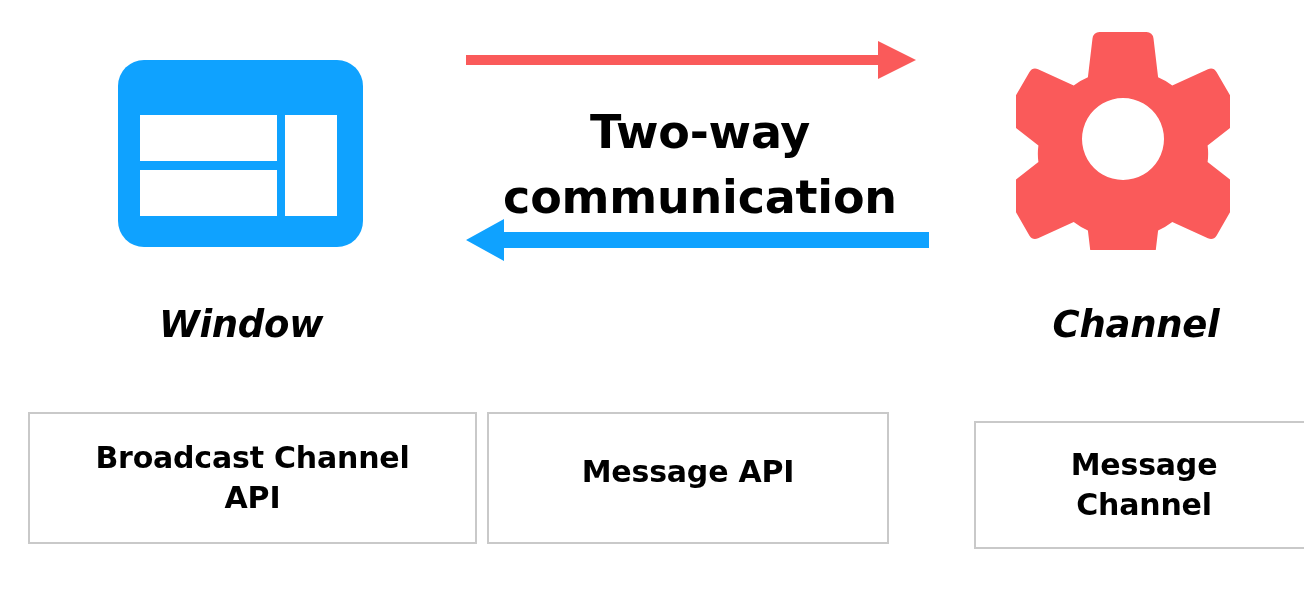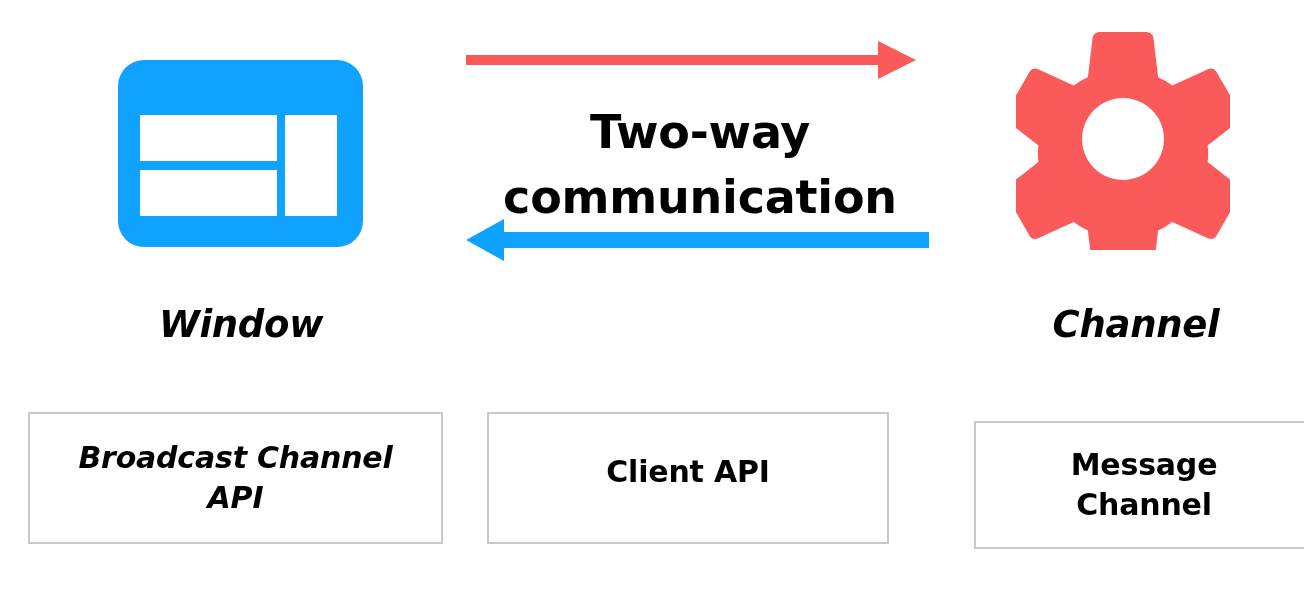--- a/index.html
+++ b/index.html
@@ -101,21 +101,21 @@
     align-items: center;
     justify-content: center;
     text-align: center;
     font-size: 30px;
     font-weight: bold;
     color: #000000;
     line-height: 1.32;
     letter-spacing: -0.2px;
     padding: 0 10px;
   }
-  .api-box-0 { left: 28px;  top: 412px; width: 415px; height: 132px; font-style: italic; }
+  .api-box-0 { left: 28px;  top: 412px; width: 449px; height: 132px; }
   .api-box-1 {
     left: 487px; top: 412px; width: 402px; height: 132px;
     align-items: flex-start;
     padding-top: 38px;
   }
   .api-box-2 { left: 974px; top: 421px; width: 340px; height: 128px; }
 
   .api-box-text { display: block; white-space: pre-line; }
 </style>
 </head>
@@ -165,21 +165,21 @@
   </div>
 
   <div class="node-label label-worker">Channel</div>
 
   <div class="api-box api-box-0">
     <span class="api-box-text">Broadcast Channel
 API</span>
   </div>
 
   <div class="api-box api-box-1">
-    <span class="api-box-text">Client API</span>
+    <span class="api-box-text">Message API</span>
   </div>
 
   <div class="api-box api-box-2">
     <span class="api-box-text">Message
 Channel</span>
   </div>
 
 </div>
 
 </body></html>

